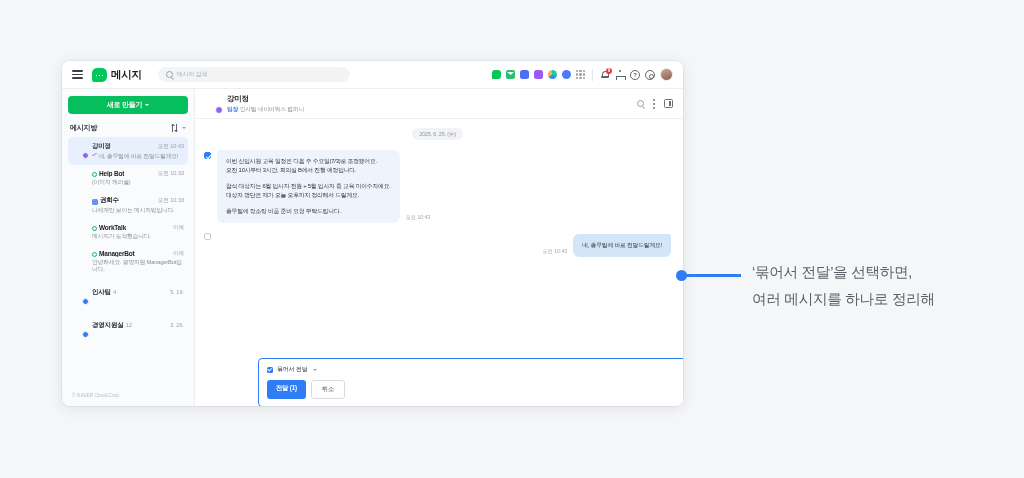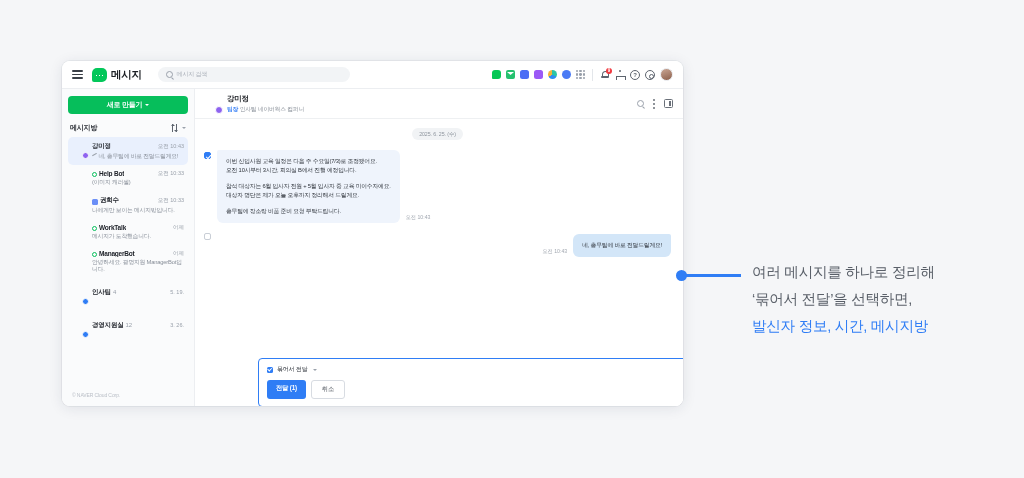--- a/index.html
+++ b/index.html
@@ -426,18 +426,17 @@
       <div class="fb-btns">
         <span class="btn-send">전달 (1)</span>
         <span class="btn-cancel">취소</span>
       </div>
     </div>
   </div>
 
   <div class="anno-dot"></div>
   <div class="anno-line"></div>
   <div class="anno-text">
+    <div>‘묶어서 전달’을 선택하면,</div>
     <div>여러 메시지를 하나로 정리해</div>
-    <div>‘묶어서 전달’을 선택하면,</div>
-    <div class="hl">발신자 정보, 시간, 메시지방</div>
   </div>
 
 </div>
 
 </body></html>

